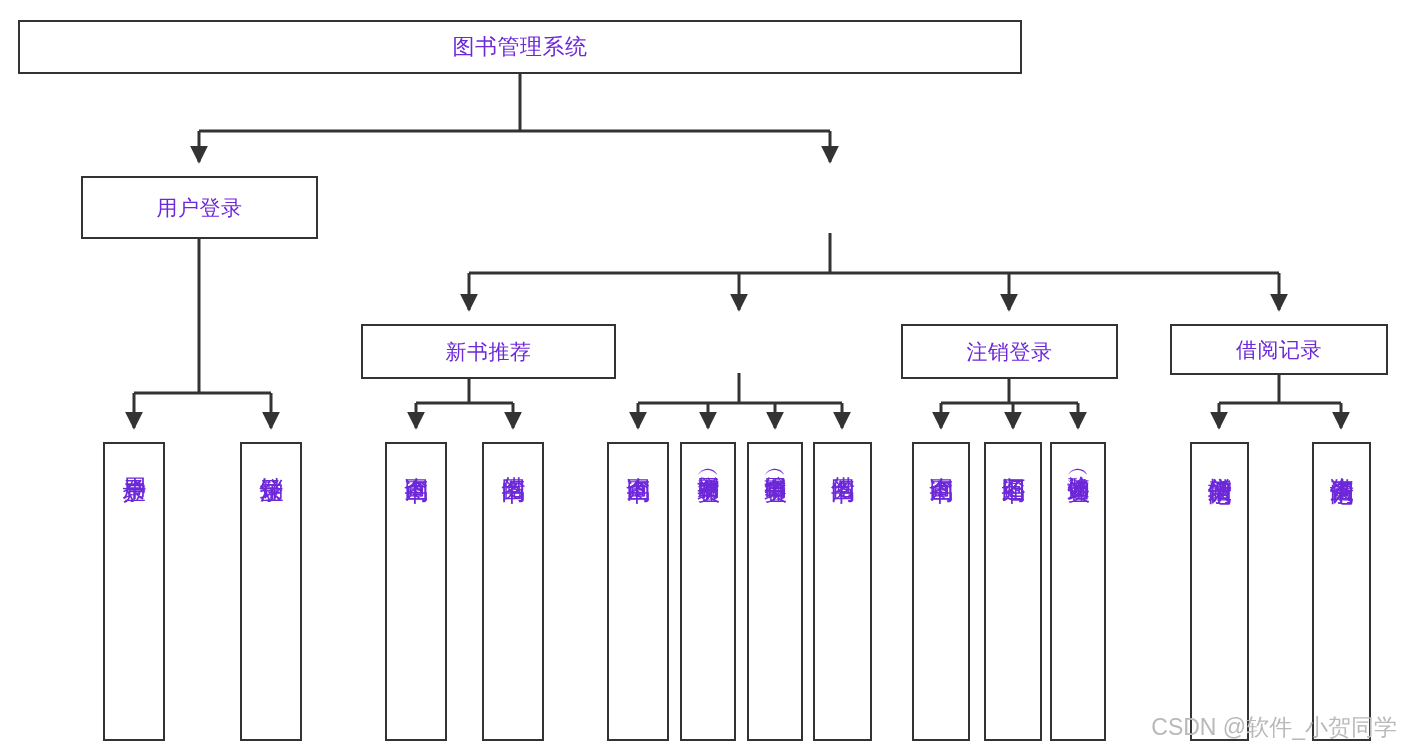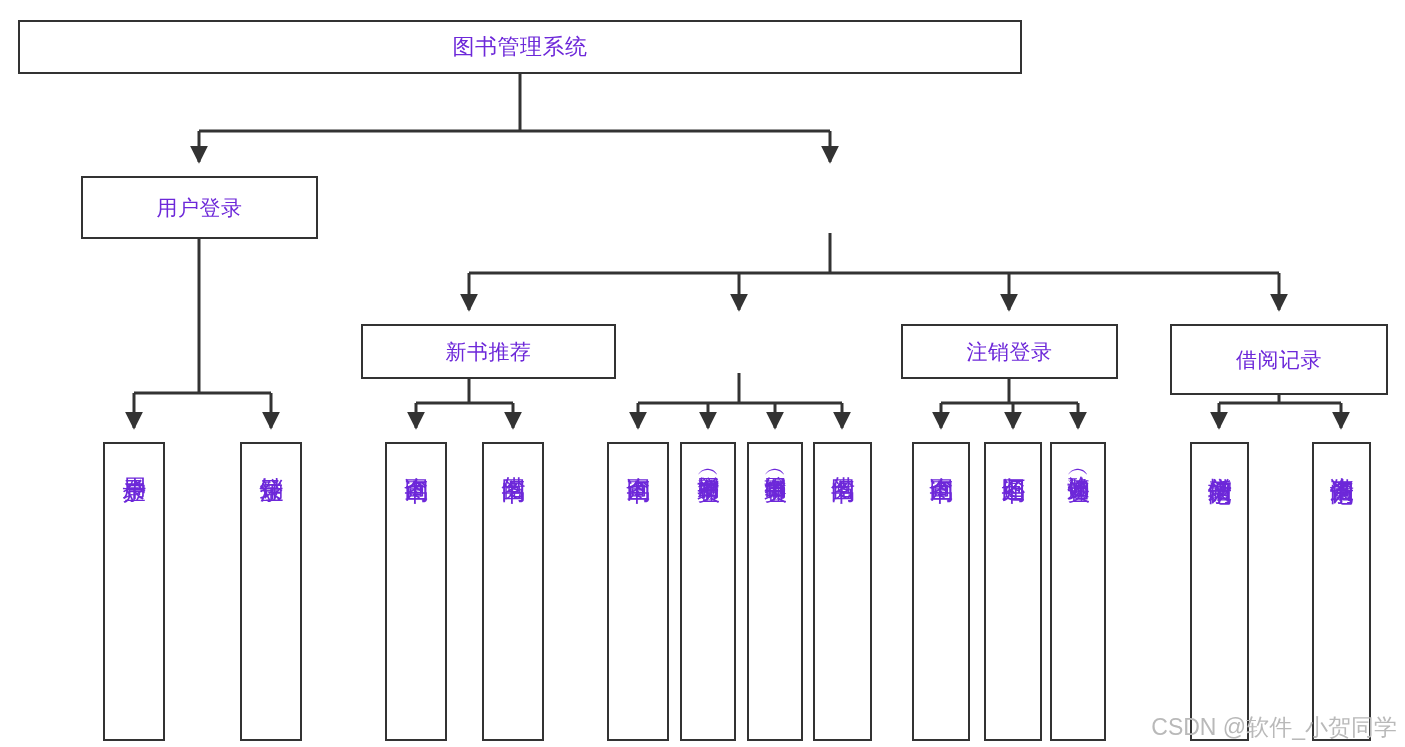--- a/index.html
+++ b/index.html
@@ -137,21 +137,21 @@
   <div class="node horiz" style="left: 81px; top: 170px; width: 237px; height: 63px;">
     <span class="lbl">用户登录</span>
   </div>
 
   <div class="node horiz" style="left: 361px; top: 318px; width: 255px; height: 55px;">
     <span class="lbl">新书推荐</span>
   </div>
   <div class="node horiz" style="left: 901px; top: 318px; width: 217px; height: 55px;">
     <span class="lbl">注销登录</span>
   </div>
-  <div class="node horiz" style="left: 1170px; top: 318px; width: 218px; height: 71px;">
+  <div class="node horiz" style="left: 1170px; top: 318px; width: 218px; height: 51px;">
     <span class="lbl">借阅记录</span>
   </div>
 
   <div class="node vert" style="left: 103px; top: 436px; width: 62px; height: 299px;">
     <span class="lbl">用户登录</span>
   </div>
   <div class="node vert" style="left: 240px; top: 436px; width: 62px; height: 299px;">
     <span class="lbl">注销登录</span>
   </div>
   <div class="node vert" style="left: 385px; top: 436px; width: 62px; height: 299px;">

